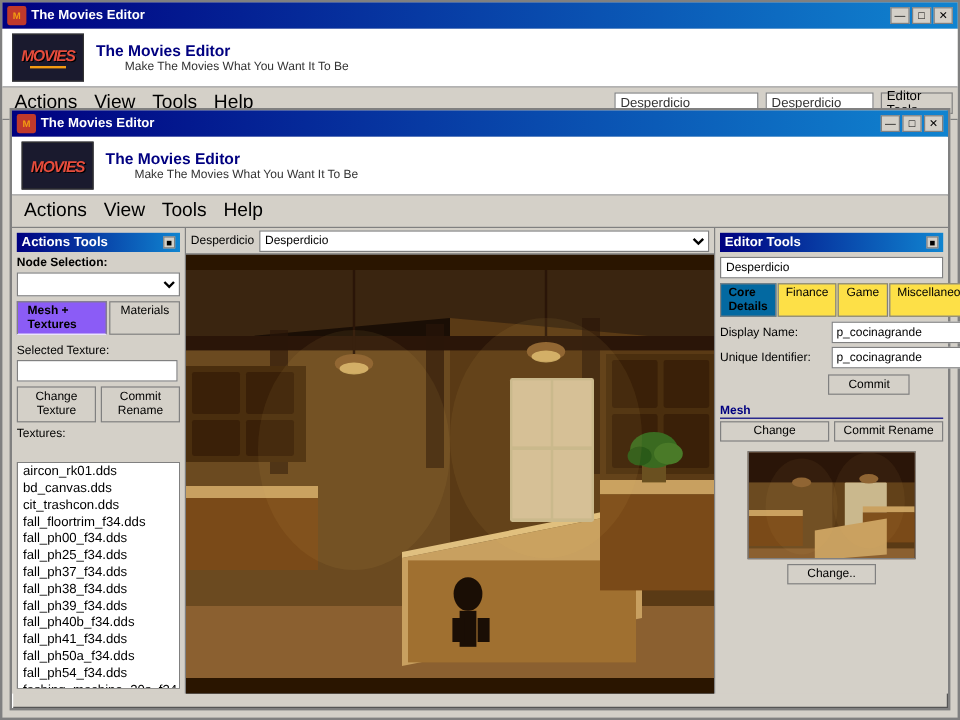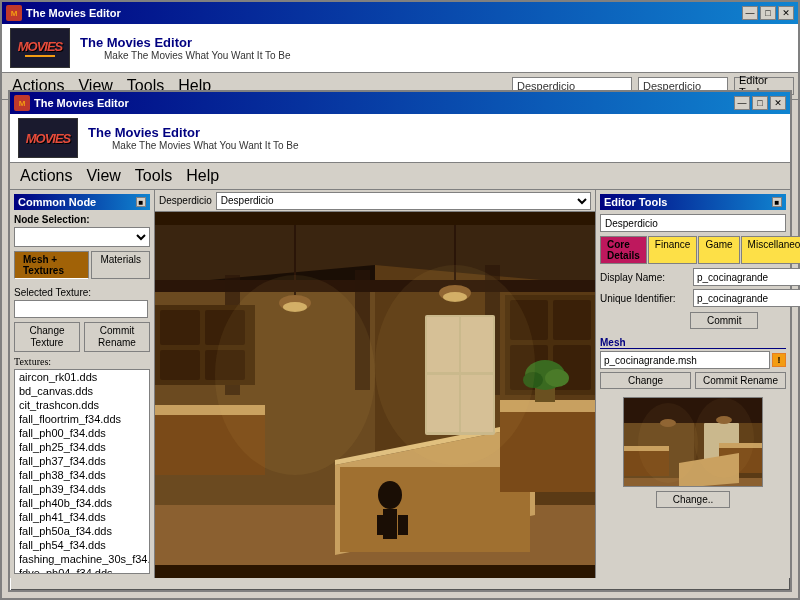--- a/index.html
+++ b/index.html
@@ -176,21 +176,21 @@
     }
     .tabs-row { display: flex; gap: 2px; margin-bottom: 4px; }
     .tab-btn {
       padding: 2px 8px;
       background: #d4d0c8;
       border: 1px solid #808080;
       font-size: 10px;
       cursor: pointer;
     }
     .tab-btn.active {
-      background: #a16207;
+      background: #8b5cf6;
       border-bottom: 1px solid white;
       font-weight: bold;
     }
     .texture-section { font-size: 10px; margin: 4px 0 2px 0; }
     .texture-input-row {
       display: flex;
       align-items: center;
       gap: 2px;
       margin-bottom: 4px;
     }
@@ -209,21 +209,21 @@
     .btn-row { display: flex; gap: 4px; margin-bottom: 4px; }
     .small-btn {
       flex: 1;
       padding: 2px 4px;
       background: #d4d0c8;
       border: 1px solid #808080;
       font-size: 10px;
       cursor: pointer;
       text-align: center;
     }
-    .textures-label { font-size: 10px; margin-bottom: 2px; font-family: Liberation Serif, serif; }
+    .textures-label { font-size: 10px; margin-bottom: 18px; }
     .texture-list {
       flex: 1;
       background: white;
       border: 1px solid #808080;
       overflow-y: auto;
       font-size: 10px;
     }
     .texture-list-item {
       padding: 1px 4px;
       cursor: pointer;
@@ -303,21 +303,21 @@
     }
     .right-tabs-row { display: flex; gap: 1px; margin-bottom: 4px; }
     .right-tab-btn {
       padding: 2px 6px;
       background: #fde047;
       border: 1px solid #808080;
       font-size: 10px;
       cursor: pointer;
     }
     .right-tab-btn.active {
-      background: #be185d;
+      background: #0369a1;
       font-weight: bold;
     }
     .section-header { font-size: 10px; color: #000080; font-weight: bold; margin: 4px 0 2px 0; border-bottom: 1px solid #000080; }
     .field-row {
       display: flex;
       align-items: center;
       gap: 8px;
       margin-bottom: 3px;
     }
     .field-label { font-size: 10px; width: 85px; flex-shrink: 0; }
@@ -477,21 +477,21 @@
       <span class="menu-item">Actions</span>
       <span class="menu-item">View</span>
       <span class="menu-item">Tools</span>
       <span class="menu-item">Help</span>
     </div>
 
     <div class="main-content">
 
       <div class="left-panel">
         <div class="panel-title">
-          <span>Common Node</span>
+          <span>Actions Tools</span>
           <div class="panel-title-icon">■</div>
         </div>
         <div class="section-label">Node Selection:</div>
         <select class="select-box">
           <option></option>
         </select>
         <div class="tabs-row">
           <div class="tab-btn active">Mesh + Textures</div>
           <div class="tab-btn">Materials</div>
         </div>
@@ -628,24 +628,20 @@
         <div class="field-row">
           <span class="field-label">Unique Identifier:</span>
           <input class="field-input" type="text" value="p_cocinagrande" style="">
 
         </div>
 
         <button class="commit-btn">Commit</button>
 
         <div class="section-header">Mesh</div>
 
-        <div class="mesh-input-row">
-          <input class="mesh-input" type="text" value="p_cocinagrande.msh" style="">
-          <div class="warning-icon">!</div>
-        </div>
 
         <div class="two-btn-row">
           <div class="two-btn">Change</div>
           <div class="two-btn">Commit Rename</div>
         </div>
 
 
         <div class="thumbnail-section">
           <div class="thumbnail-box">
             

